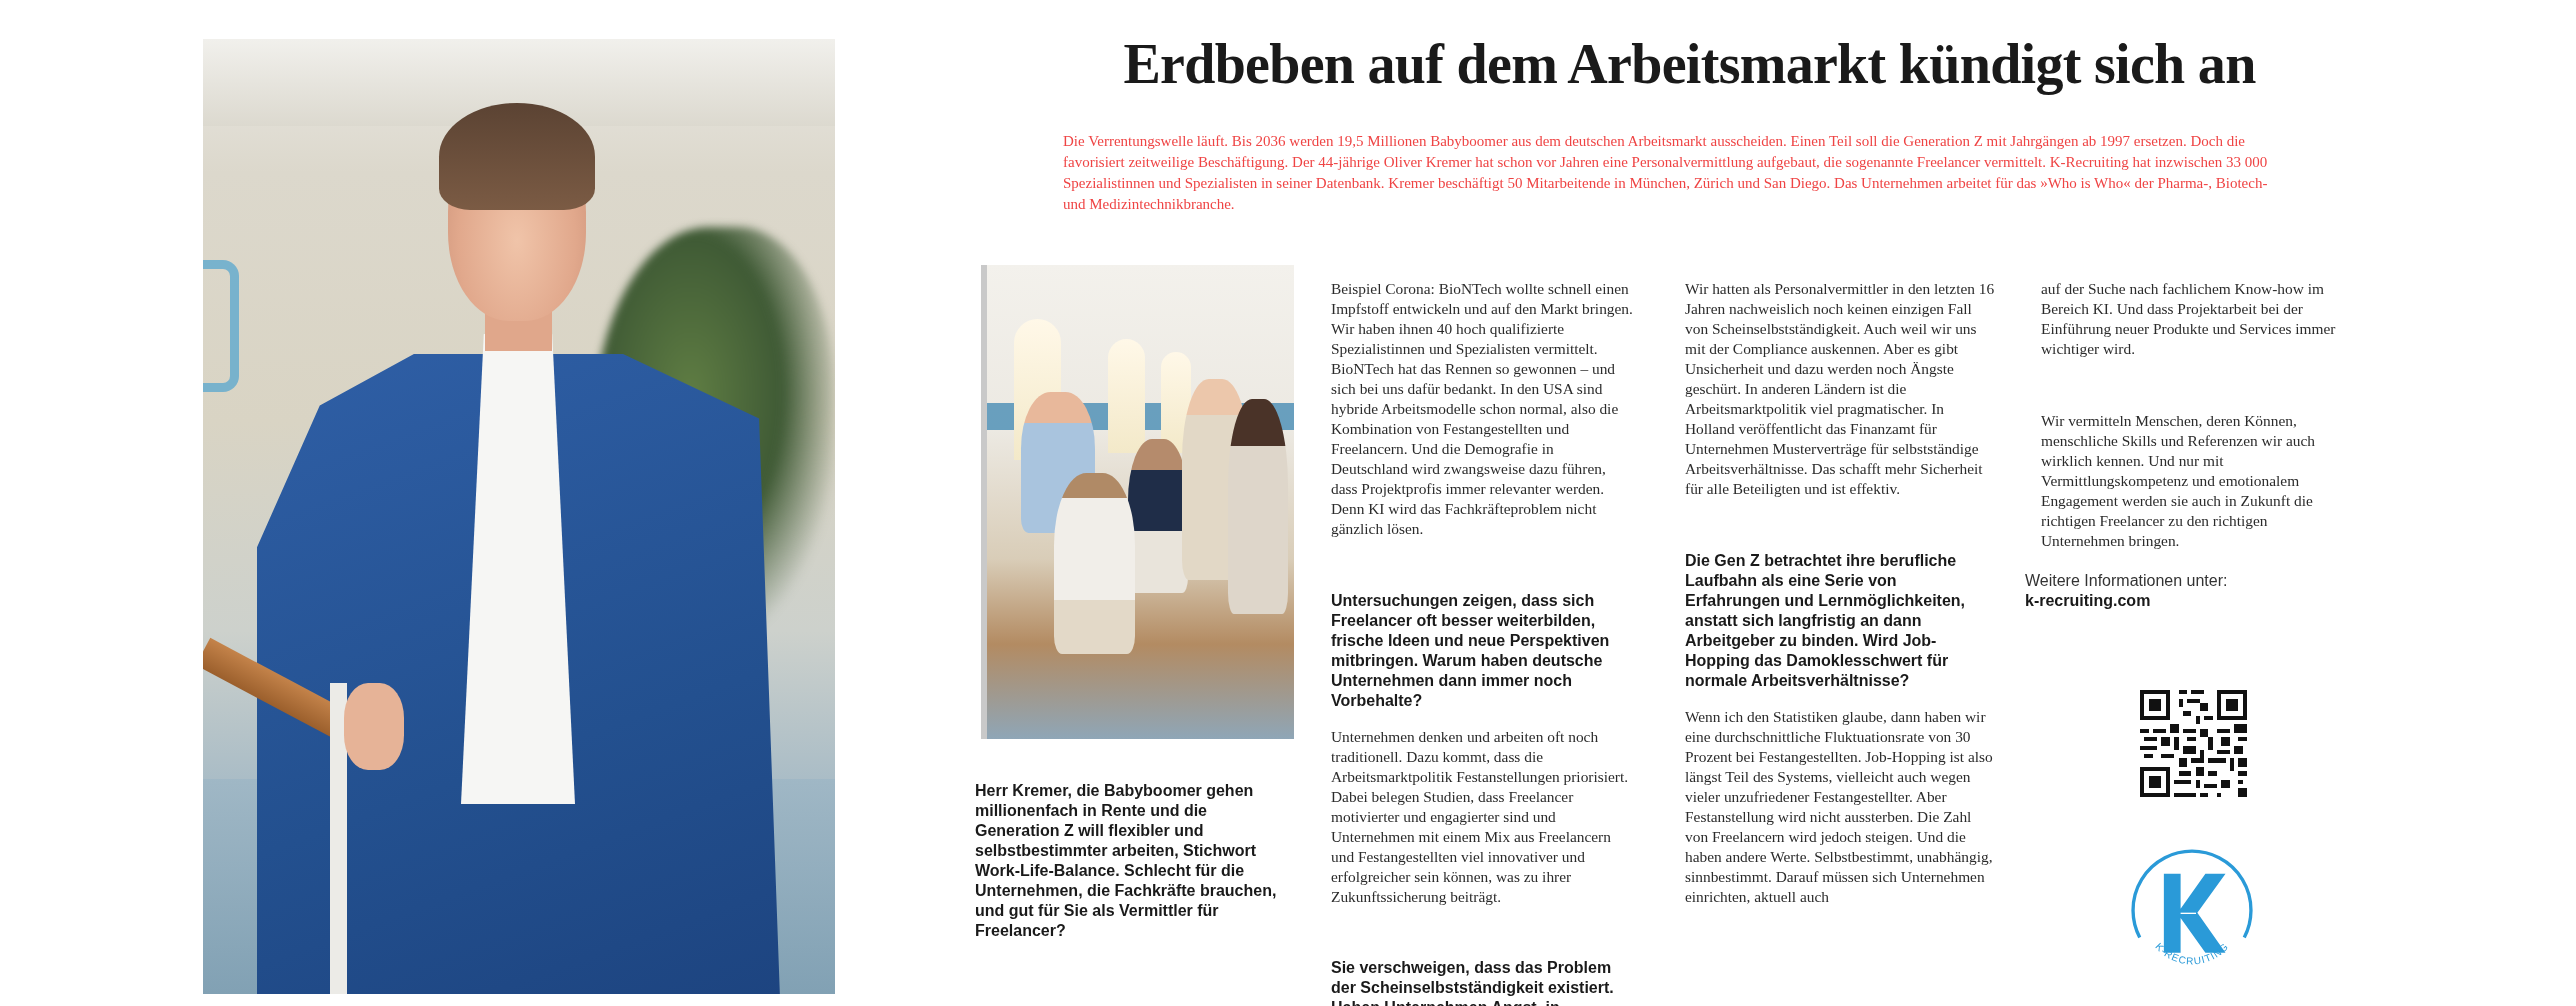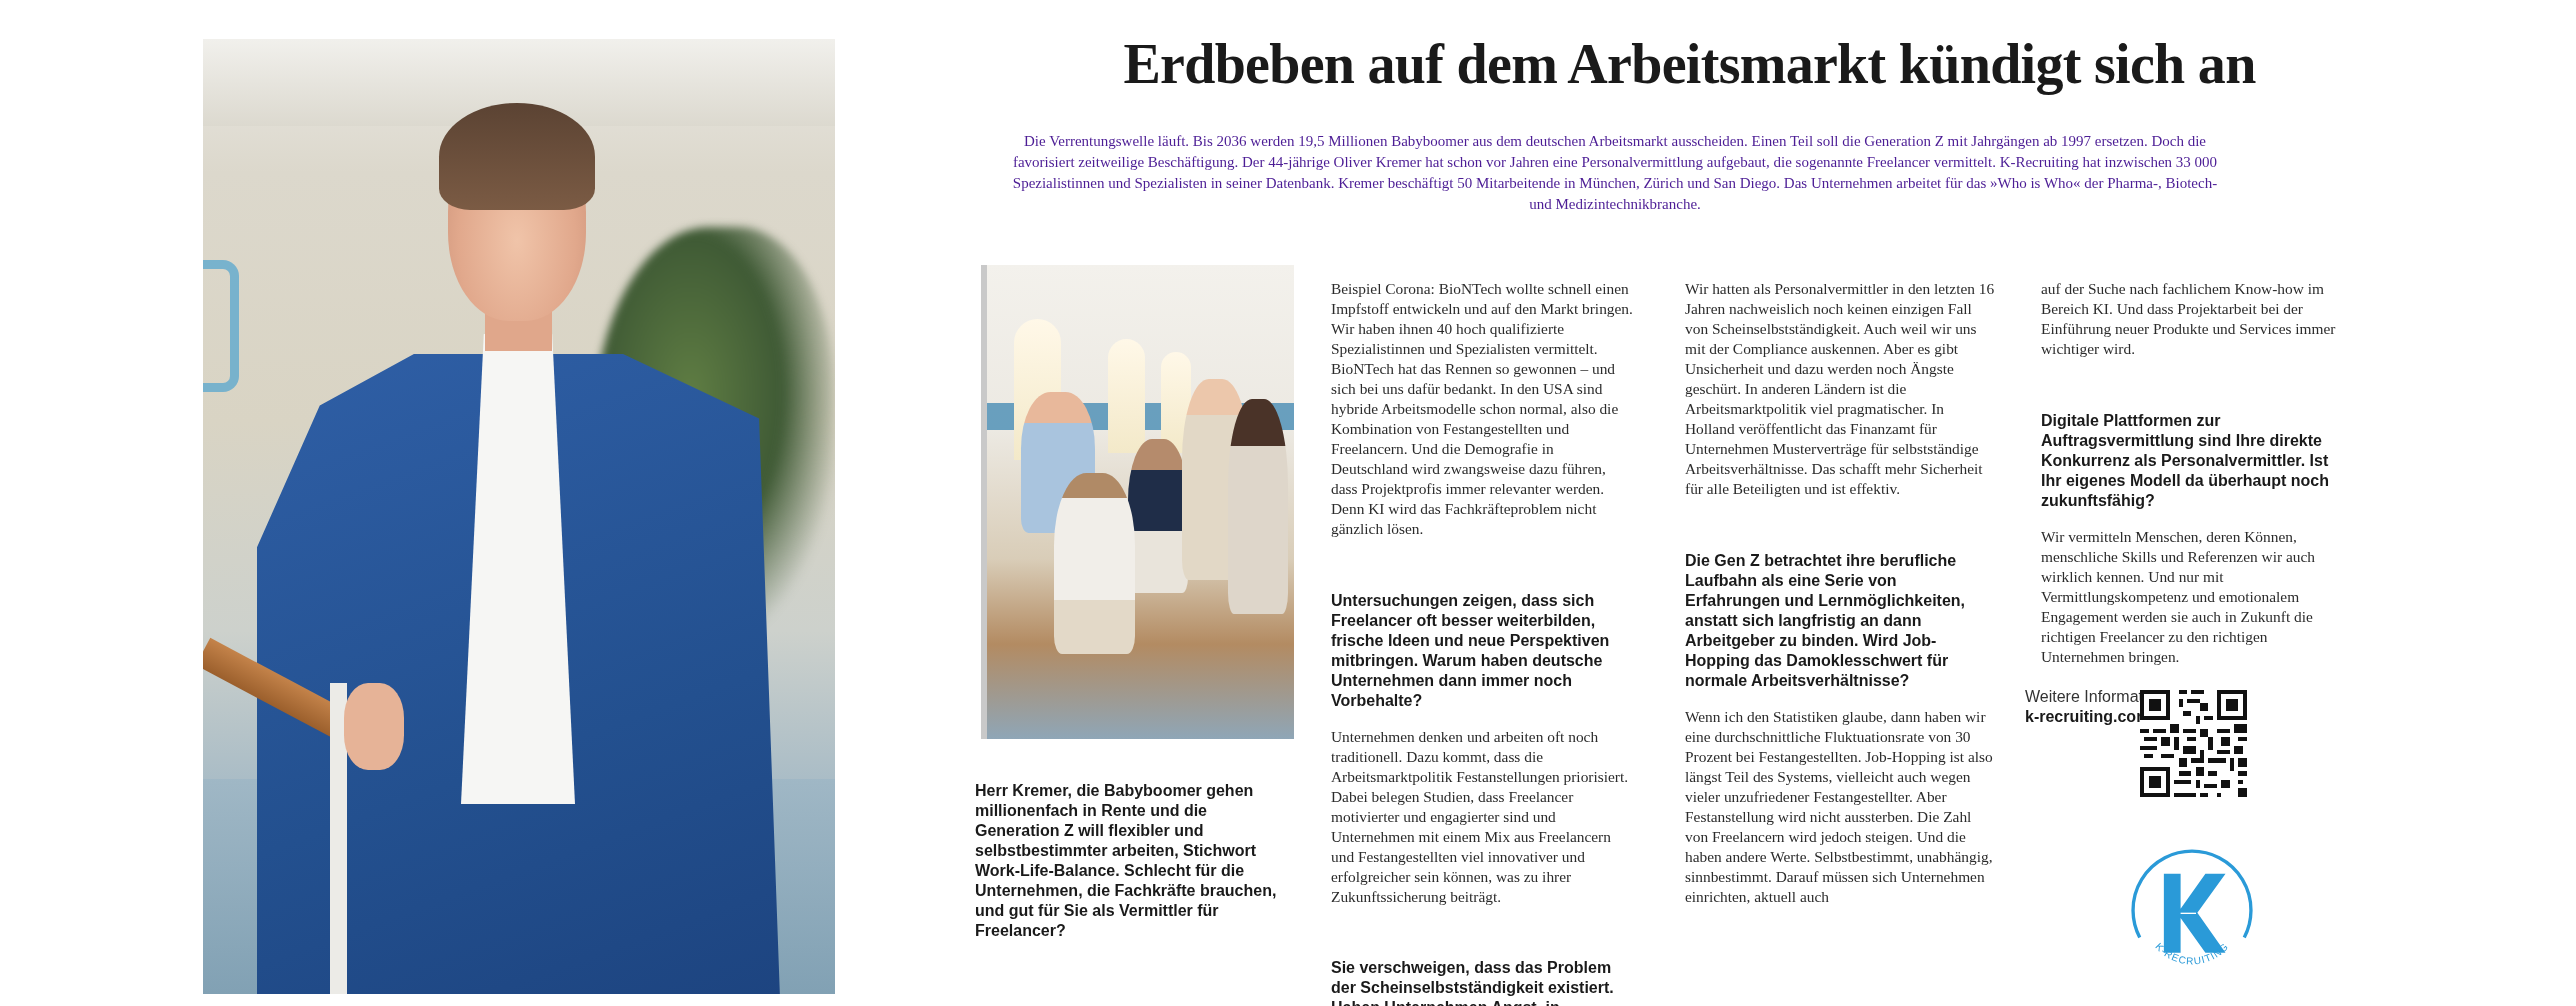--- a/index.html
+++ b/index.html
@@ -21,21 +21,21 @@
   .portrait .neck { position:absolute; left:282px; top:265px; width:67px; height:47px; background:#e0a78b; }
   .portrait .shirt { position:absolute; left:258px; top:295px; width:114px; height:470px; background:#f6f6f4; clip-path:polygon(20% 0,80% 0,100% 100%,0 100%); }
   .portrait .jacket { position:absolute; left:54px; top:315px; width:523px; height:644px; background:linear-gradient(160deg,#2f5fa6,#23508f 60%,#1d4480);
     clip-path: polygon(30% 0, 44% 0, 50% 55%, 56% 0, 70% 0, 96% 10%, 100% 100%, 0 100%, 0 30%, 12% 8%); }
   .portrait .rail { position:absolute; left:0; top:597px; width:201px; height:31px; background:linear-gradient(180deg,#c4834a,#9b5f2c); transform:rotate(28deg); transform-origin:left; }
   .portrait .post { position:absolute; left:127px; top:644px; width:17.4px; height:315px; background:#ecebe7; }
   .portrait .hand { position:absolute; left:141px; top:644px; width:60px; height:87px; border-radius:40%; background:#e6b397; }
 
   
   .headline { position:absolute; left:1079px; top:32px; width:1221px; text-align:center; font-size:56px; font-weight:bold; letter-spacing:-0.7px; color:#1a1a1a; }
-  .lead { position:absolute; left:1008px; top:131px; width:1214px; text-align:center; font-size:15px; line-height:21px; color:#4c1d95; }
+  .lead { position:absolute; left:1063px; top:131px; width:1214px; text-align:left; font-size:15px; line-height:21px; color:#ef4444; }
 
   
   .teamphoto { position:absolute; left:981px; top:265px; width:307px; height:474px; overflow:hidden;
     background: linear-gradient(180deg,#f3f1ec 0%,#ece9e2 35%,#d9cdb8 62%,#b38b62 80%,#8fa6b7 100%); border-left:6.7px solid #c9c9c9; }
   .teamphoto .arch { position:absolute; top:54px; width:47px; height:141px; border-radius:23.5px 23.5px 0 0; background:linear-gradient(180deg,#fff8e8,#f3e9c9); }
   .teamphoto .stripe { position:absolute; left:0; top:138px; width:100%; height:27px; background:#3c86b2; opacity:.75; }
   .teamphoto .person { position:absolute; border-radius:40% 40% 10% 10%; }
 
   
   .col { position:absolute; font-size:15.4px; line-height:20px; color:#2b2b2b; }
@@ -103,21 +103,20 @@
 <div class="col col3 serif">
   <p>Wir hatten als Personalvermittler in den letzten 16 Jahren nachweislich noch keinen einzigen Fall von Scheinselbstständigkeit. Auch weil wir uns mit der Compliance auskennen. Aber es gibt Unsicherheit und dazu werden noch Ängste geschürt. In anderen Ländern ist die Arbeitsmarktpolitik viel pragmatischer. In Holland veröffentlicht das Finanzamt für Unternehmen Musterverträge für selbstständige Arbeitsverhältnisse. Das schafft mehr Sicherheit für alle Beteiligten und ist effektiv.</p>
   <div class="gap"></div>
   <p class="q">Die Gen Z betrachtet ihre berufliche Laufbahn als eine Serie von Erfahrungen und Lernmöglichkeiten, anstatt sich langfristig an dann Arbeitgeber zu binden. Wird Job-Hopping das Damoklesschwert für normale Arbeitsverhältnisse?</p>
   <p>Wenn ich den Statistiken glaube, dann haben wir eine durchschnittliche Fluktuationsrate von 30 Prozent bei Festangestellten. Job-Hopping ist also längst Teil des Systems, vielleicht auch wegen vieler unzufriedener Festangestellter. Aber Festanstellung wird nicht aussterben. Die Zahl von Freelancern wird jedoch steigen. Und die haben andere Werte. Selbstbestimmt, unabhängig, sinnbestimmt. Darauf müssen sich Unternehmen einrichten, aktuell auch</p>
 </div>
 
 <div class="col col4 serif">
   <p>auf der Suche nach fachlichem Know-how im Bereich KI. Und dass Projektarbeit bei der Einführung neuer Produkte und Services immer wichtiger wird.</p>
   <div class="gap"></div>
-  <p class="q">Digitale Plattformen zur Auftragsvermittlung sind Ihre direkte Konkurrenz als Personalvermittler. Ist Ihr eigenes Modell da überhaupt noch zukunftsfähig?</p>
   <p>Wir vermitteln Menschen, deren Können, menschliche Skills und Referenzen wir auch wirklich kennen. Und nur mit Vermittlungskompetenz und emotionalem Engagement werden sie auch in Zukunft die richtigen Freelancer zu den richtigen Unternehmen bringen.</p>
   <div class="info-label">Weitere Informationen unter:</div>
   <div class="info-link">k-recruiting.com</div>
 </div>
 
 <svg class="qr" viewBox="0 0 25 25" shape-rendering="crispEdges">
   <rect x="0" y="0" width="25" height="25" fill="#fff"></rect>
   <g fill="#111">
     <rect x="0" y="0" width="7" height="7"></rect>
       <rect x="1" y="1" width="5" height="5" fill="#fff"></rect>

